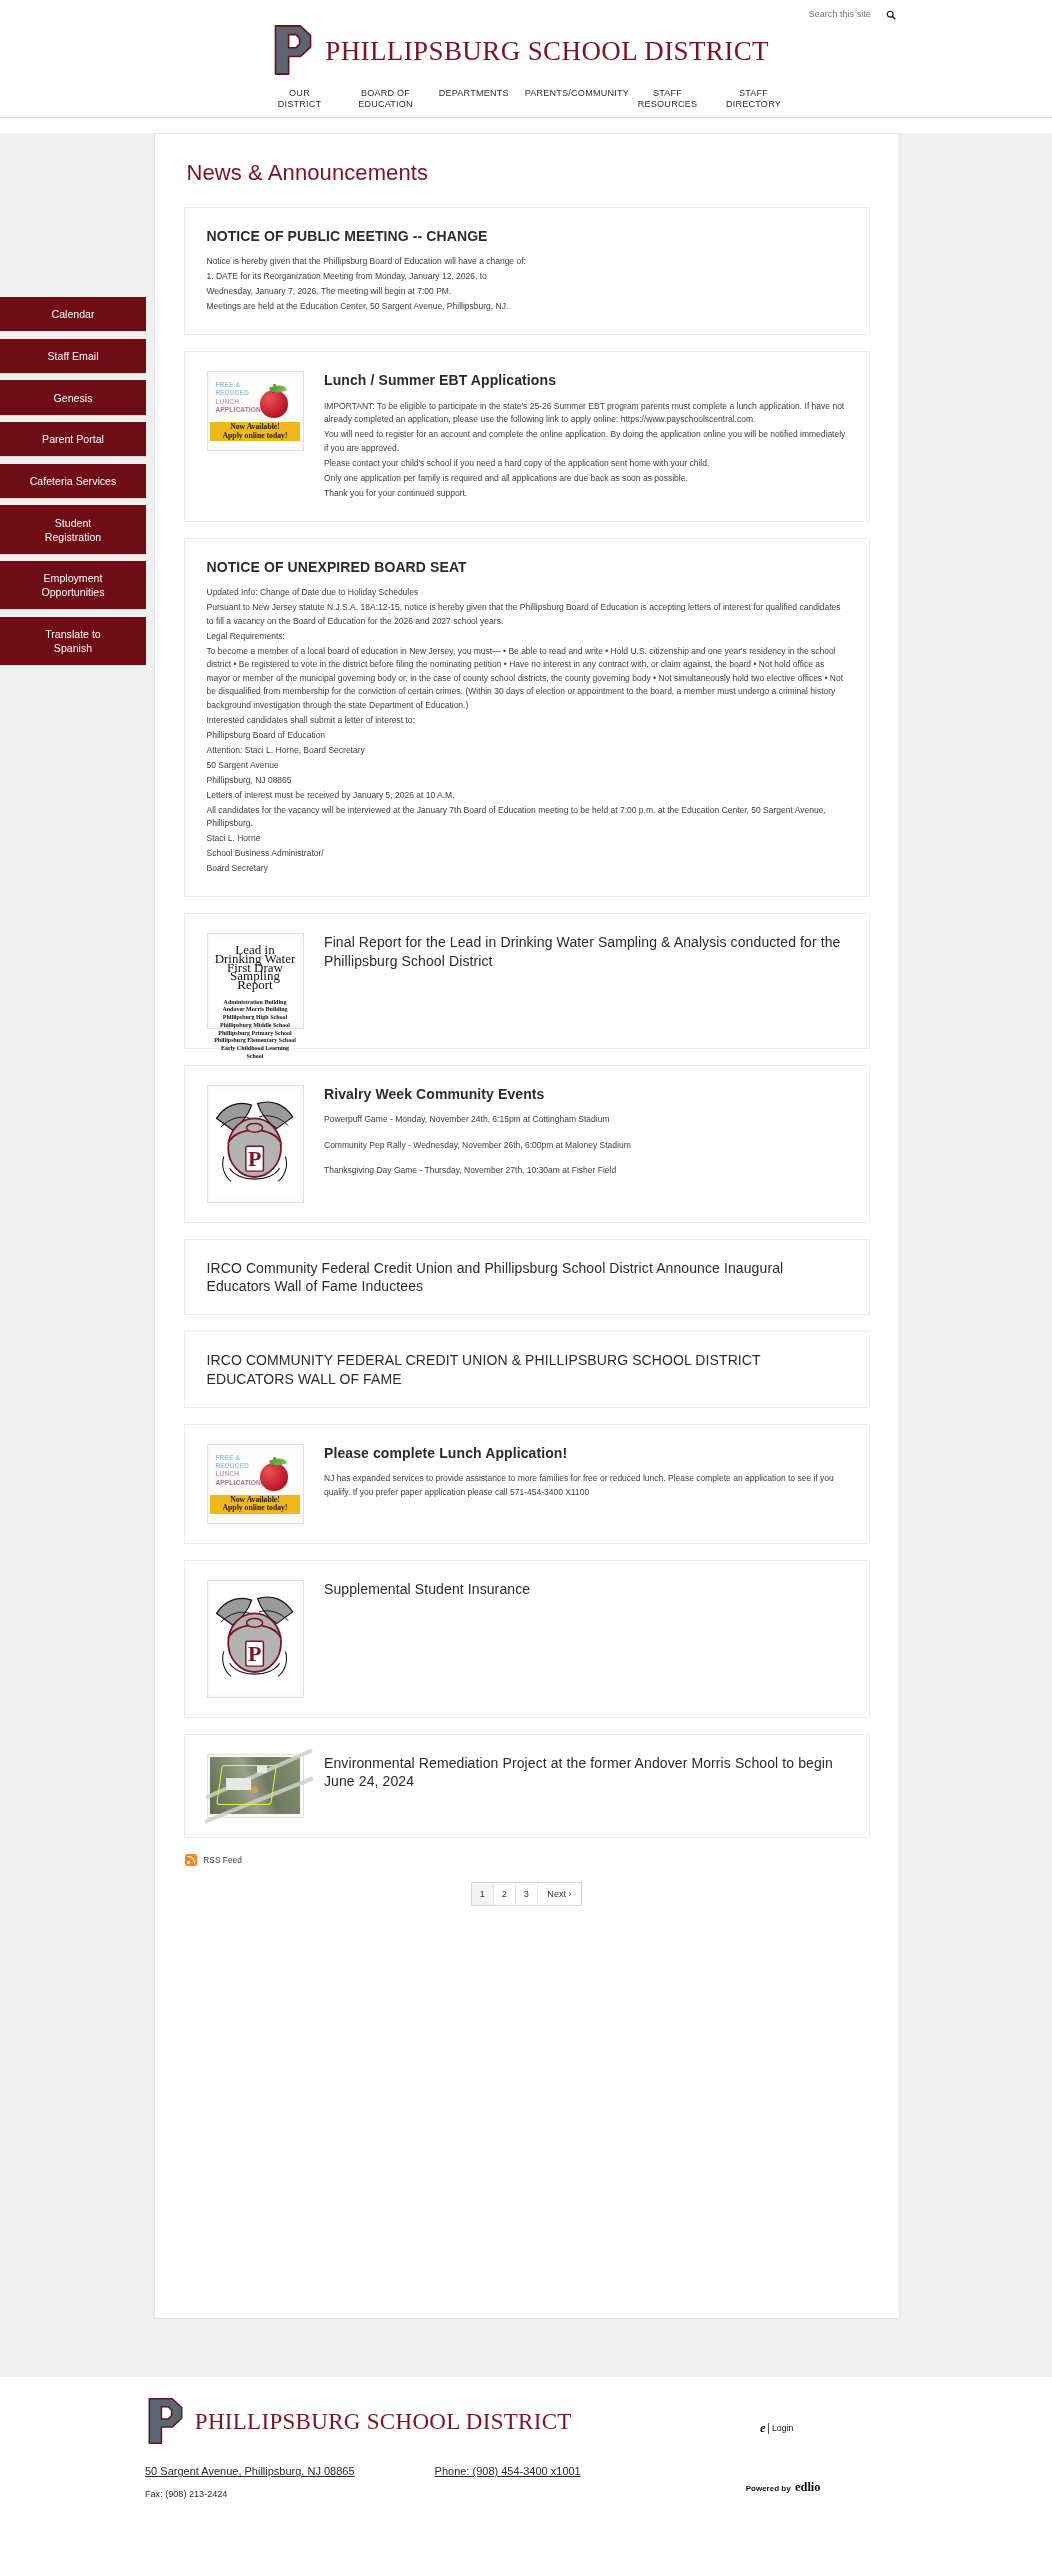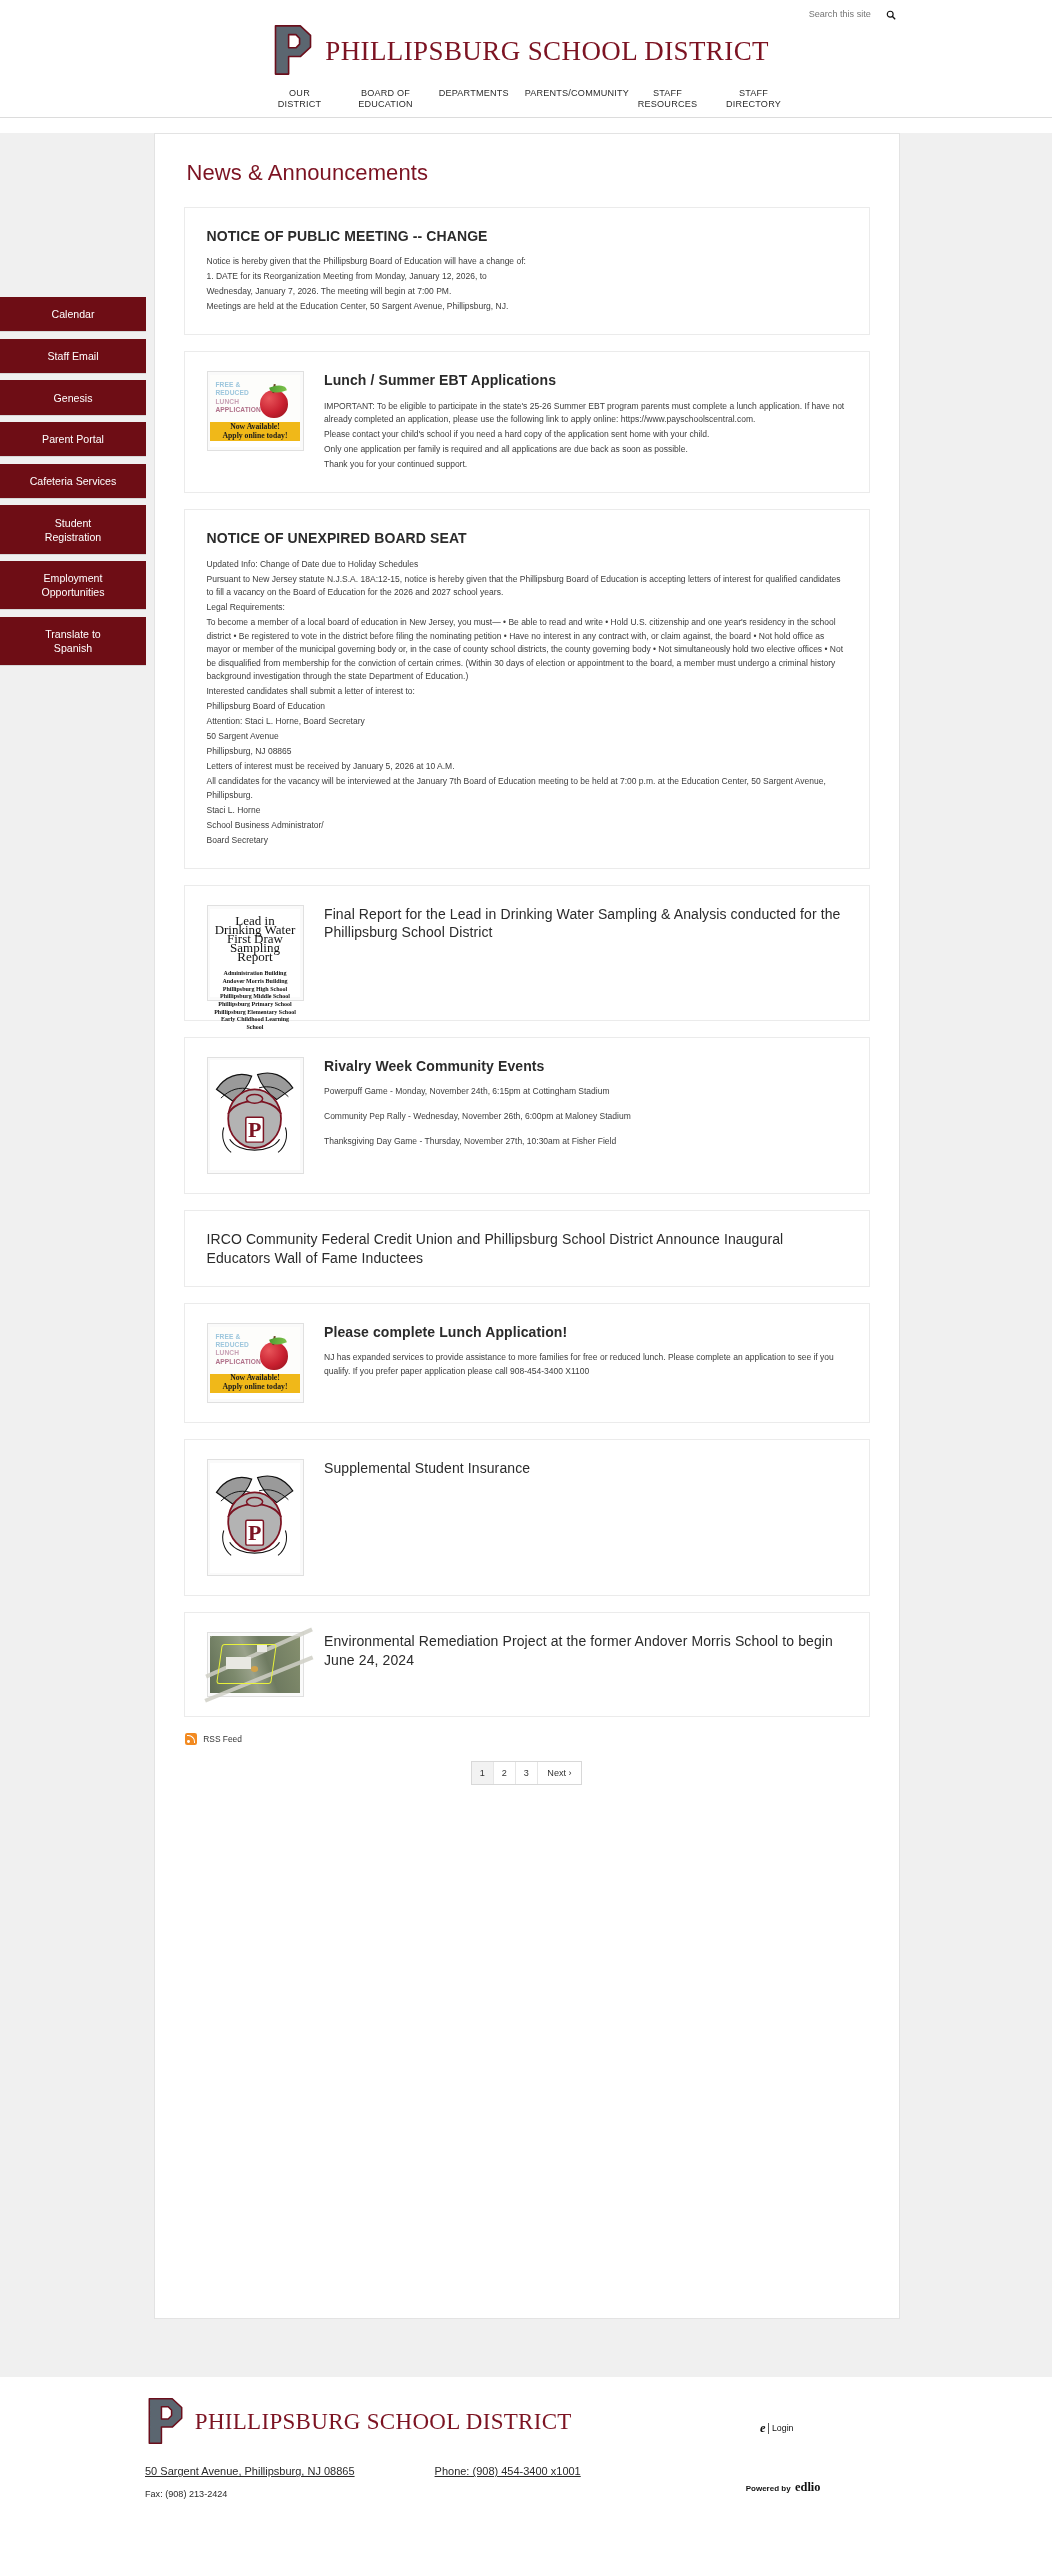--- a/index.html
+++ b/index.html
@@ -381,20 +381,21 @@
           <div class="flyer-band">
             <span>Now Available!</span>
             <span>Apply online today!</span>
           </div>
         </div>
       </div>
       <div class="article-body">
         <div class="article-title">Lunch / Summer EBT Applications</div>
         <div class="article-text">
           <p>IMPORTANT: To be eligible to participate in the state's 25-26 Summer EBT program parents must complete a lunch application. If have not already completed an application, please use the following link to apply online: https://www.payschoolscentral.com.</p>
+          <p>You will need to register for an account and complete the online application. By doing the application online you will be notified immediately if you are approved.</p>
           <p>Please contact your child's school if you need a hard copy of the application sent home with your child.</p>
           <p>Only one application per family is required and all applications are due back as soon as possible.</p>
           <p>Thank you for your continued support.</p>
         </div>
       </div>
     </section>
 
     <section class="article no-thumb">
       <div class="article-title">NOTICE OF UNEXPIRED BOARD SEAT</div>
       <div class="article-text">
@@ -463,20 +464,23 @@
           <p>Community Pep Rally - Wednesday, November 26th, 6:00pm at Maloney Stadium</p>
           <p>Thanksgiving Day Game - Thursday, November 27th, 10:30am at Fisher Field</p>
         </div>
       </div>
     </section>
 
     <section class="article no-thumb">
       <div class="article-title light only">IRCO Community Federal Credit Union and Phillipsburg School District Announce Inaugural Educators Wall of Fame Inductees</div>
     </section>
 
+    <section class="article no-thumb">
+      <div class="article-title light only">IRCO COMMUNITY FEDERAL CREDIT UNION &amp; PHILLIPSBURG SCHOOL DISTRICT EDUCATORS WALL OF FAME</div>
+    </section>
 
     <section class="article">
       <div class="thumb">
         <div class="flyer">
           <div class="flyer-top">
             <div class="flyer-lines">
               <span class="fl1">FREE &amp;</span>
               <span class="fl2">REDUCED</span>
               <span class="fl3">LUNCH</span>
               <span class="fl4">APPLICATION</span>
@@ -489,21 +493,21 @@
           </div>
           <div class="flyer-band">
             <span>Now Available!</span>
             <span>Apply online today!</span>
           </div>
         </div>
       </div>
       <div class="article-body">
         <div class="article-title">Please complete Lunch Application!</div>
         <div class="article-text">
-          <p>NJ has expanded services to provide assistance to more families for free or reduced lunch. Please complete an application to see if you qualify. If you prefer paper application please call 908-454-3400 X1100</p>
+          <p>NJ has expanded services to provide assistance to more families for free or reduced lunch. Please complete an application to see if you qualify. If you prefer paper application please call 571-454-3400 X1100</p>
         </div>
       </div>
     </section>
 
     <section class="article">
       <div class="thumb">
         <div class="mascot">
           <svg viewBox="0 0 120 150">
             <path d="M8 40 C20 22 38 16 56 22 C52 34 44 46 30 56 Z" fill="#9a9a9a" stroke="#111" stroke-width="1.6"></path>
             <path d="M112 38 C100 20 82 14 64 20 C68 32 76 44 90 54 Z" fill="#9a9a9a" stroke="#111" stroke-width="1.6"></path>

